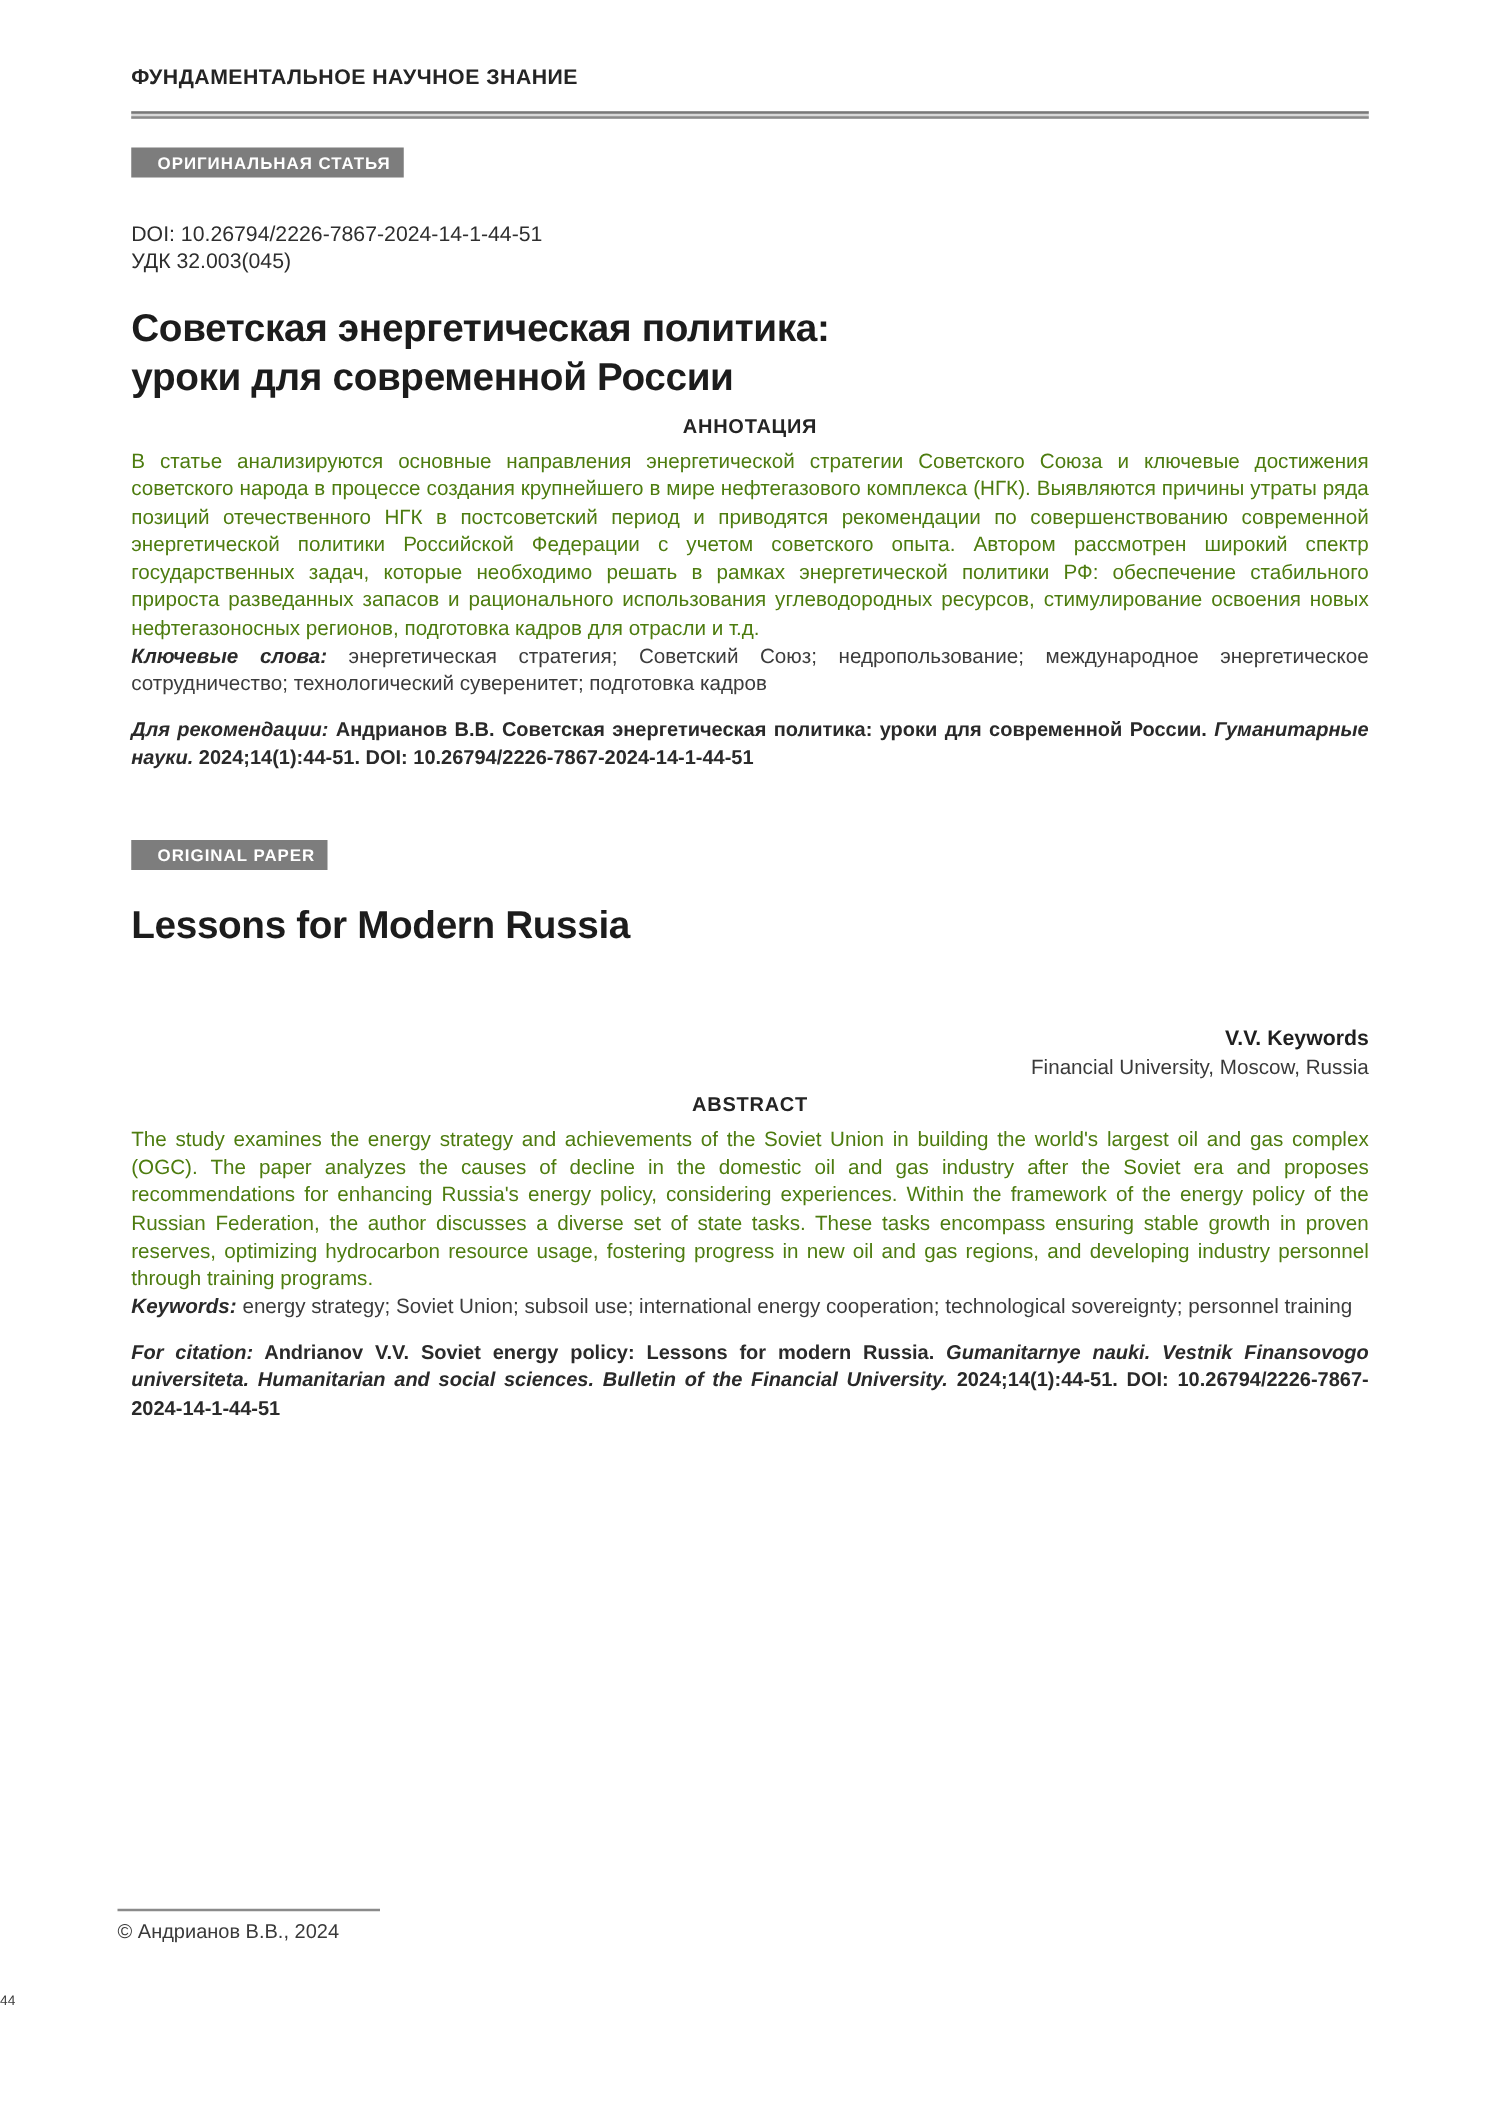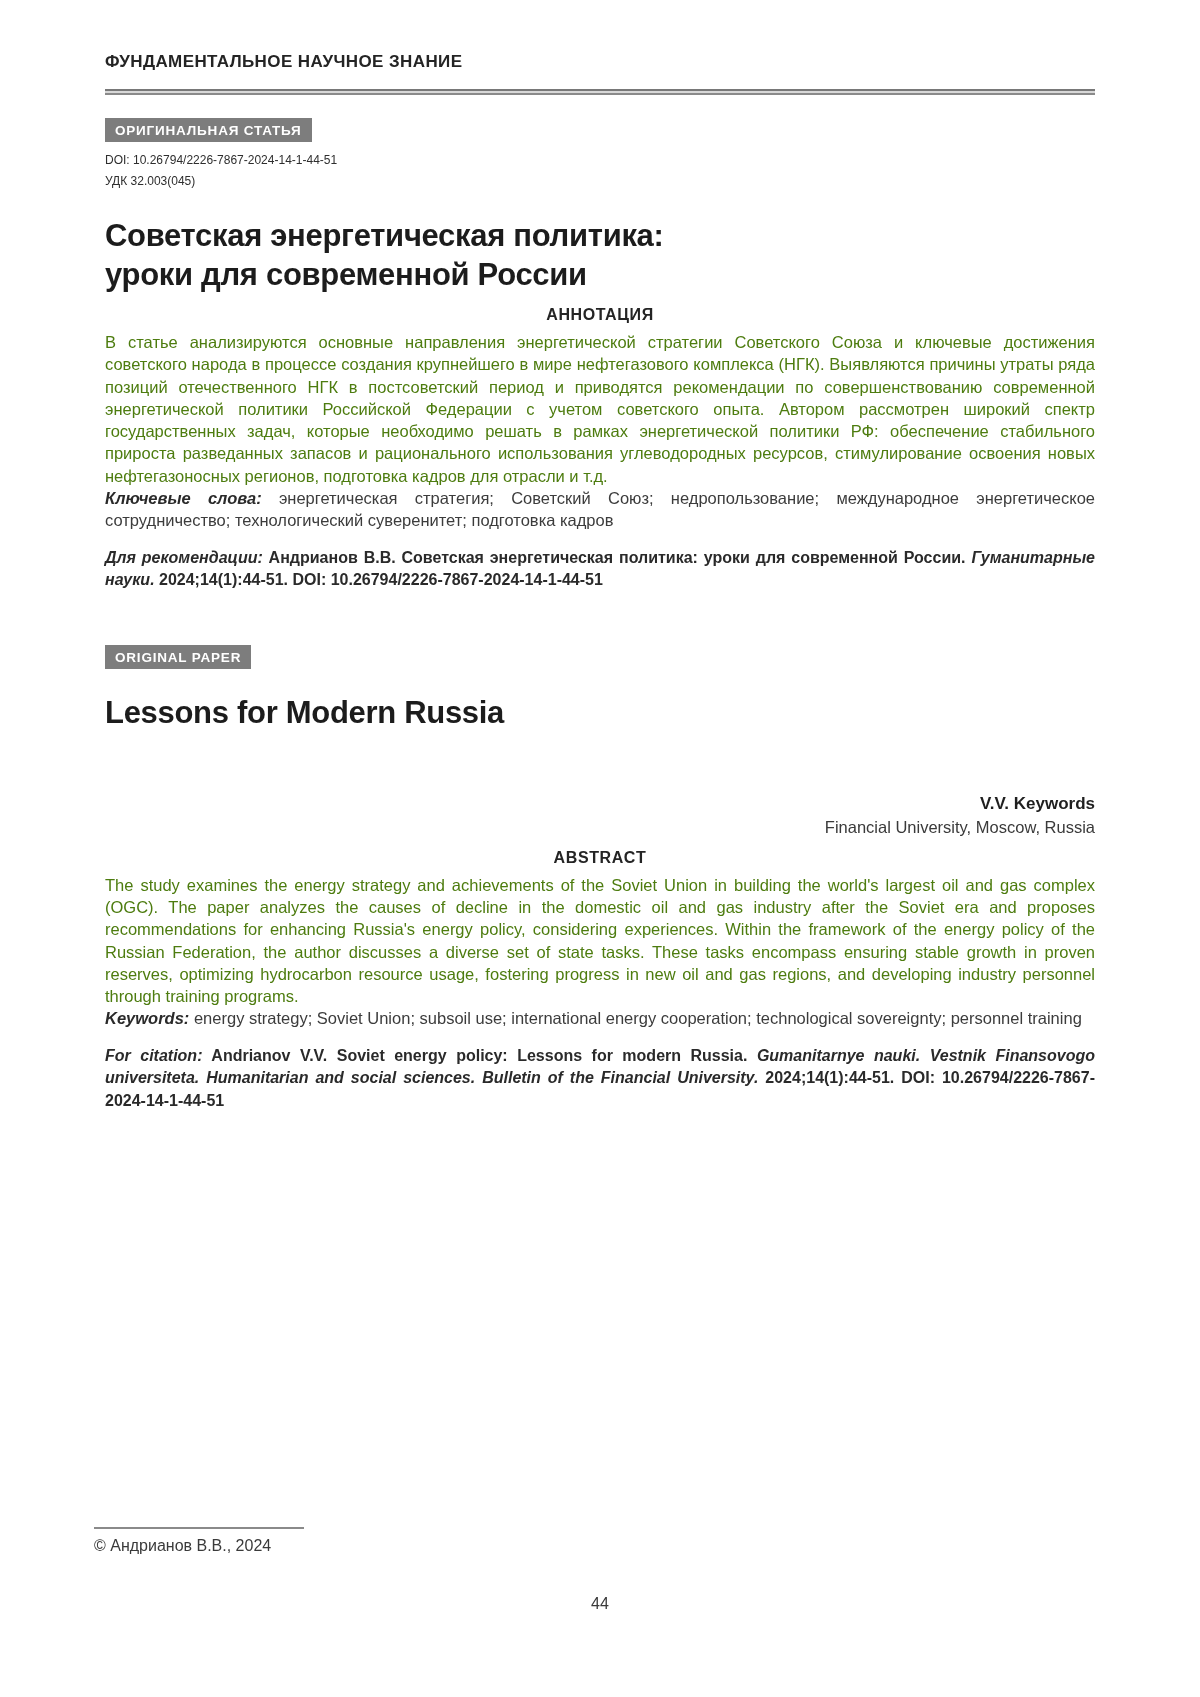--- a/index.html
+++ b/index.html
@@ -36,23 +36,23 @@
     background: #d8d8d8;
   }
   .badge {
     display: inline-block;
     margin-top: 23px;
     background: #7d7d7d;
     color: #ffffff;
     font-size: 13.5px;
     font-weight: 700;
     letter-spacing: 0.8px;
-    padding: 5px 10px 4px 10px;
+    padding: 5px 10px 4px 21px;
   }
-  .meta-block { margin-top: 8px; font-size: 12px; color: #2e2e2e; line-height: 21px; }
+  .meta-block { margin-top: 35px; font-size: 17px; color: #2e2e2e; line-height: 21px; }
   .article-title {
     margin-top: 24px;
     font-size: 31px;
     line-height: 39px;
     font-weight: 700;
     color: #1c1c1c;
     letter-spacing: -0.3px;
   }
   .author-block { margin-top: 21px; text-align: right; }
   .author-name { font-size: 17px; font-weight: 700; color: #1f1f1f; }
@@ -96,22 +96,22 @@
     top: 1527px;
     width: 990px;
   }
   .footer-rule { width: 210px; border-top: 2px solid #8a8a8a; }
   .footer-copy { margin-top: 8px; font-size: 16px; color: #3a3a3a; }
   .page-number {
     position: absolute;
     top: 1595px;
     left: 0;
     width: 1200px;
-    text-align: center;
-    font-size: 16px;
+    text-align: left;
+    font-size: 11px;
     color: #3a3a3a;
   }
 </style>
 </head>
 <body>
 
 <div class="page">
   <div class="content">
 
     <div class="running-head">ФУНДАМЕНТАЛЬНОЕ НАУЧНОЕ ЗНАНИЕ</div>

